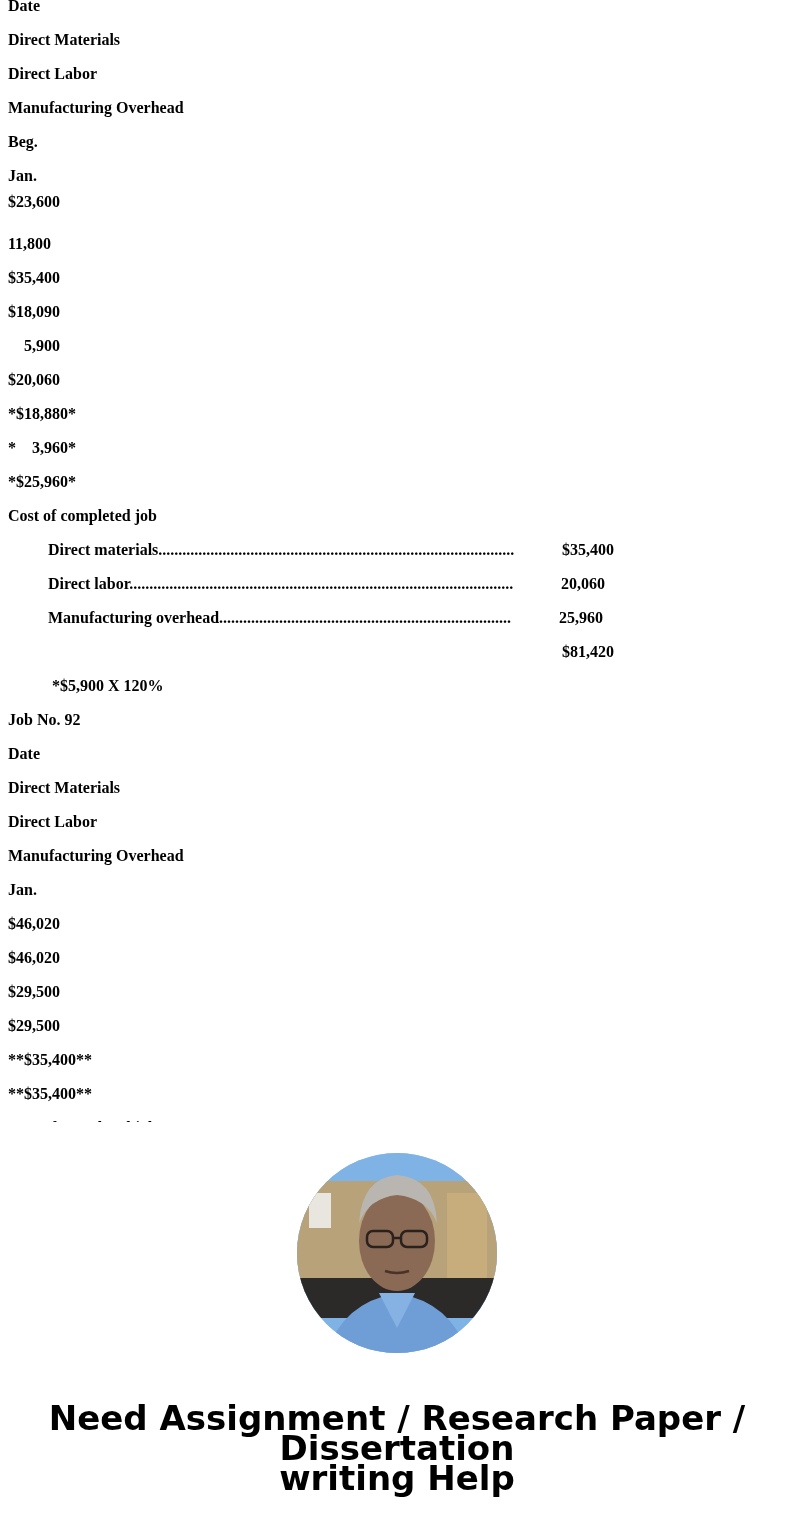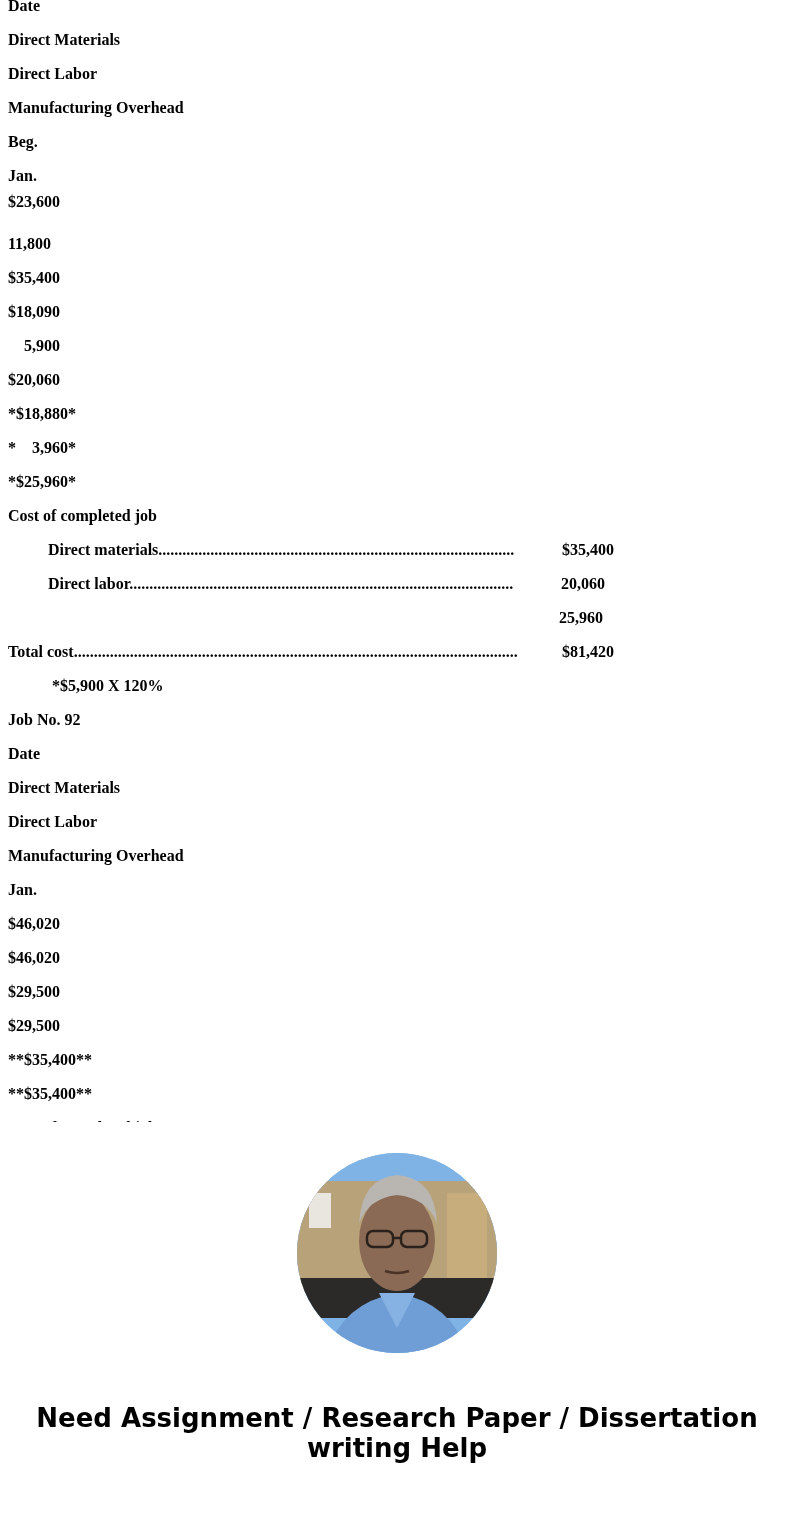--- a/index.html
+++ b/index.html
@@ -56,21 +56,21 @@
       background: #8fb8e0;
     }
     .promo {
       position: absolute;
       left: 0;
       top: 263px;
       width: 794px;
       text-align: center;
       font-family: "DejaVu Sans", sans-serif;
       font-weight: bold;
-      font-size: 26px;
+      font-size: 34px;
       line-height: 30px;
       color: #000;
     }
   </style>
 </head>
 <body>
 
 <div class="doc">
 
   <div class="line" style="top:8px">Date</div>
@@ -89,23 +89,23 @@
   <div class="line" style="top:450px">*    3,960*</div>
   <div class="line" style="top:484px">*$25,960*</div>
   <div class="line" style="top:518px">Cost of completed job</div>
 
   <div class="line" style="top:552px; left:48px; width:470px; overflow:hidden;">Direct materials.........................................................................................</div>
   <div class="amt" style="top:552px; left:562px;">$35,400</div>
 
   <div class="line" style="top:586px; left:48px; width:469px; overflow:hidden;">Direct labor................................................................................................</div>
   <div class="amt" style="top:586px; left:561px;">20,060</div>
 
+  <div class="line" style="top:620px; left:48px; width:467px; overflow:hidden;">Manufacturing overhead.........................................................................</div>
   <div class="amt" style="top:620px; left:559px;">25,960</div>
 
-  <div class="line" style="top:654px; width:510px; overflow:hidden;">Total cost...............................................................................................................</div>
   <div class="amt" style="top:654px; left:562px;">$81,420</div>
 
   <div class="line" style="top:688px; left:52px;">*$5,900 X 120%</div>
 
   <div class="line" style="top:722px">Job No. 92</div>
   <div class="line" style="top:756px">Date</div>
   <div class="line" style="top:790px">Direct Materials</div>
   <div class="line" style="top:824px">Direct Labor</div>
   <div class="line" style="top:858px">Manufacturing Overhead</div>
   <div class="line" style="top:892px">Jan.</div>

